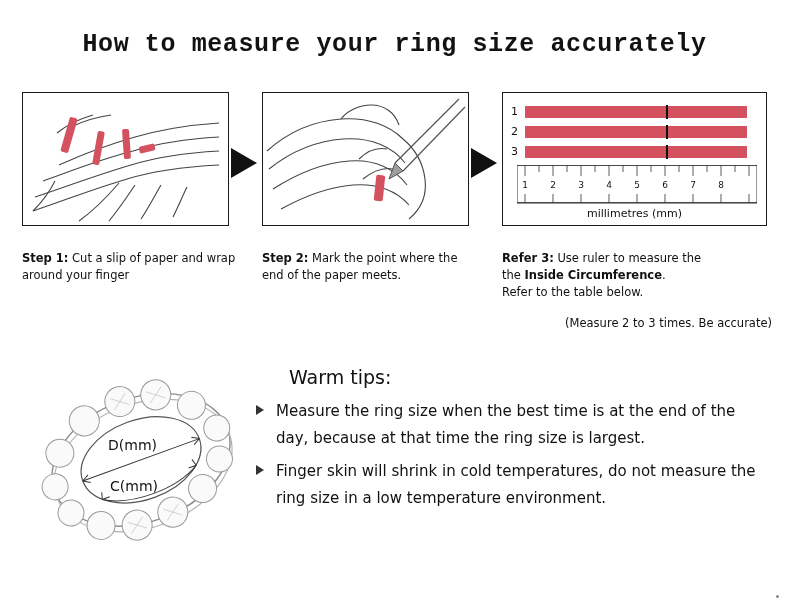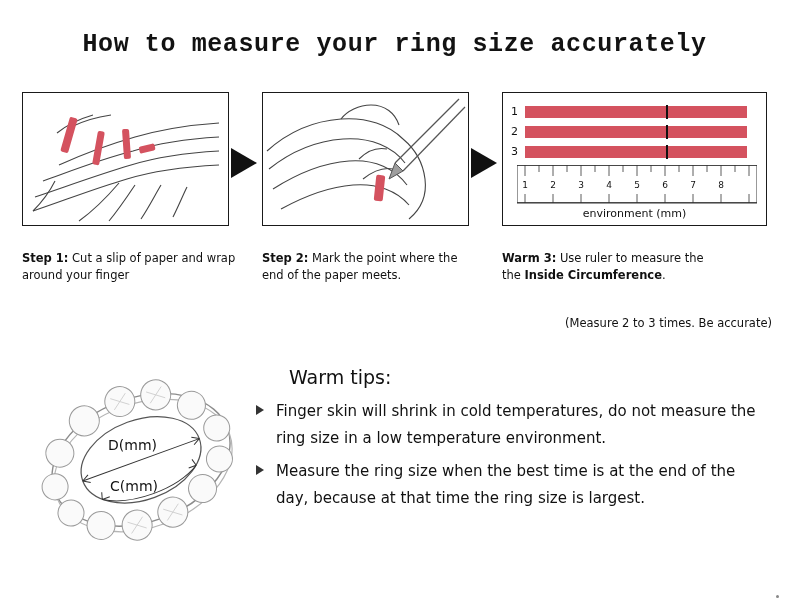--- a/index.html
+++ b/index.html
@@ -288,32 +288,33 @@
         <text x="36" y="23">2</text>
         <text x="64" y="23">3</text>
         <text x="92" y="23">4</text>
         <text x="120" y="23">5</text>
         <text x="148" y="23">6</text>
         <text x="176" y="23">7</text>
         <text x="204" y="23">8</text>
       </g>
     </svg>
 
-    <div class="mm-label" style="top:114px;">environment (mm)</div>
+    <div class="mm-label" style="top:114px;">millimetres (mm)</div>
   </div>
 
   <div class="caption" id="cap1">
     <b>Step 1:</b><span> Cut a slip of paper and wrap around your finger</span>
   </div>
   <div class="caption" id="cap2">
     <b>Step 2:</b><span> Mark the point where the end of the paper meets.</span>
   </div>
   <div class="caption" id="cap3">
-    <b>Warm 3:</b><span> Use ruler to measure the</span><br>
+    <b>Refer 3:</b><span> Use ruler to measure the</span><br>
     <span>the </span><b>Inside Circumference</b><span>.</span><br>
+    <span>Refer to the table below.</span>
   </div>
 
   <div class="subnote" id="note3">(Measure 2 to 3 times. Be accurate)</div>
 
   <svg id="ring-art" viewBox="0 0 225 215">
     <g transform="rotate(-20 112 105)">
       <ellipse cx="112" cy="108" rx="92" ry="62" fill="#ffffff" stroke="#8c8c8c" stroke-width="1.4"></ellipse>
       <ellipse cx="112" cy="108" rx="62" ry="40" fill="#ffffff" stroke="#555" stroke-width="1.2"></ellipse>
       <ellipse cx="112" cy="114" rx="92" ry="62" fill="none" stroke="#b5b5b5" stroke-width="1.2"></ellipse>
       <g fill="#fafafa" stroke="#9a9a9a" stroke-width="1">
@@ -349,22 +350,22 @@
       </g>
     </g>
   </svg>
   <div class="ring-label" id="label-d">D(mm)</div>
   <div class="ring-label" id="label-c">C(mm)</div>
 
   <div class="tips-title">Warm tips:</div>
   <div class="tips-list">
     <div class="tip">
       <span class="bullet"></span>
-      <span>Finger skin will shrink in cold temperatures, do not measure the ring size in a low temperature environment.</span>
+      <span>Measure the ring size when the best time is at the end of the day, because at that time the ring size is largest.</span>
     </div>
     <div class="tip">
       <span class="bullet"></span>
-      <span>Measure the ring size when the best time is at the end of the day, because at that time the ring size is largest.</span>
+      <span>Finger skin will shrink in cold temperatures, do not measure the ring size in a low temperature environment.</span>
     </div>
   </div>
 
   <div class="corner-dot"></div>
 </div>
 
 </body></html>

